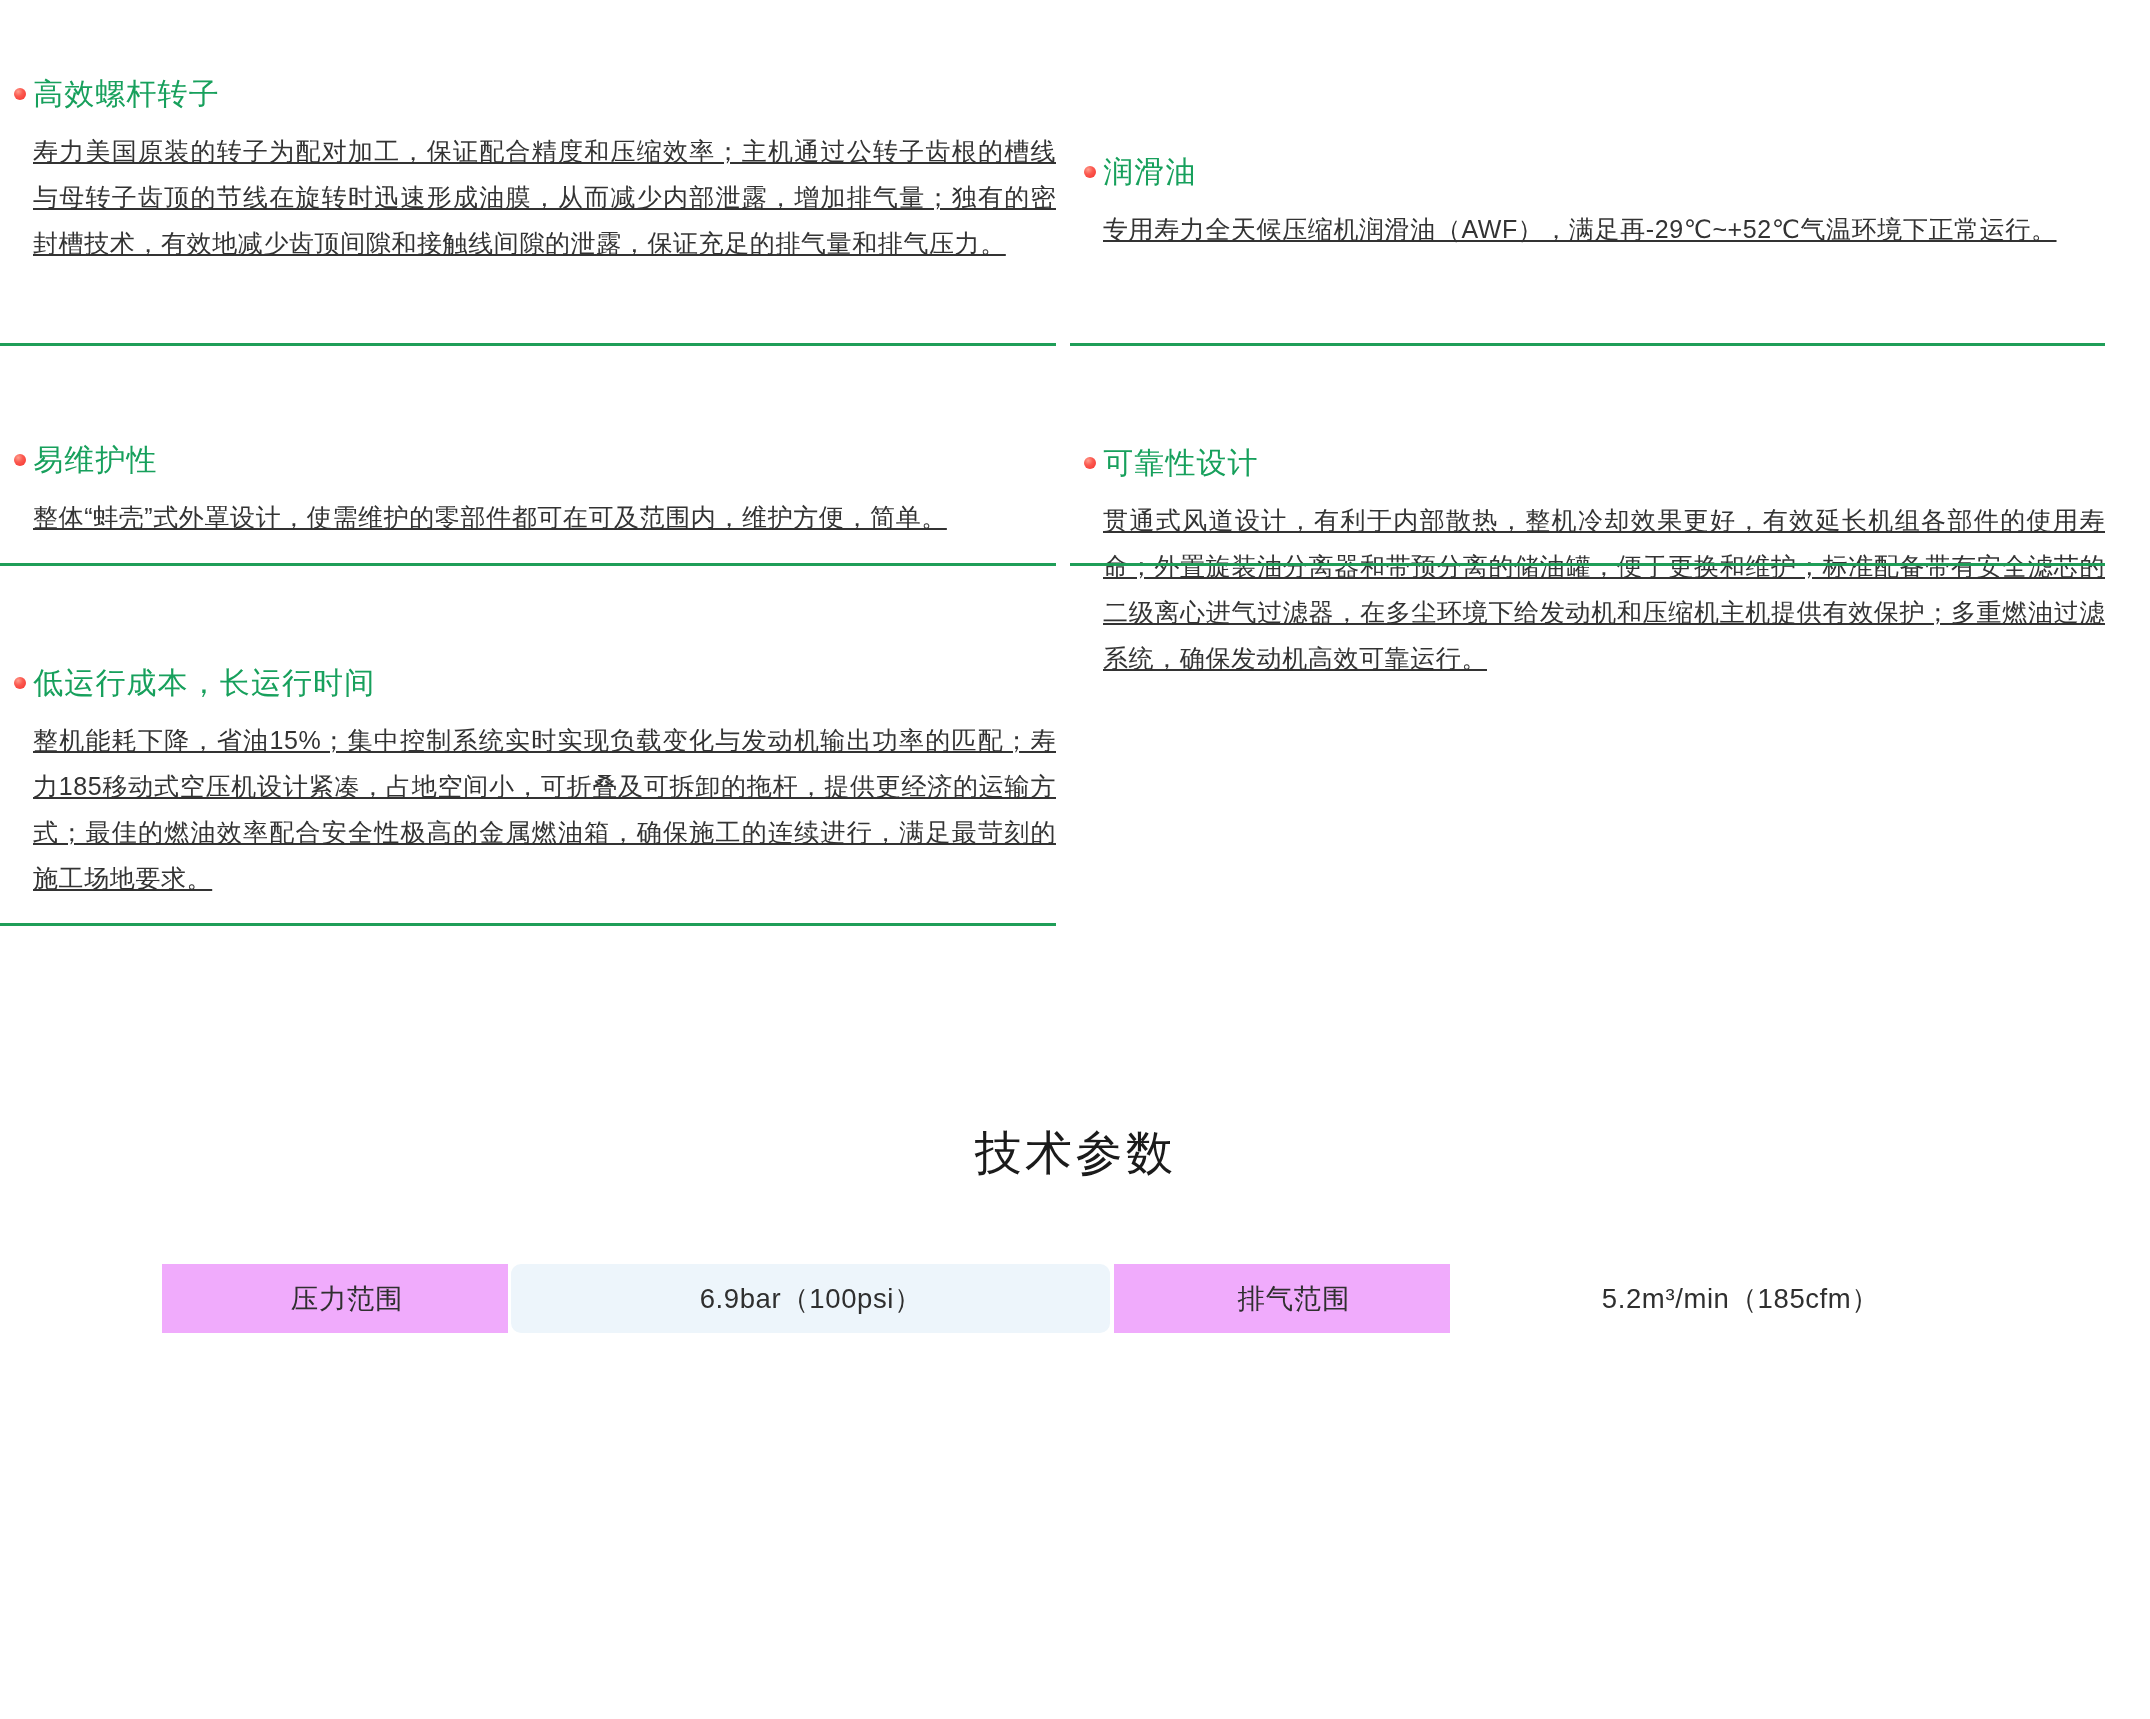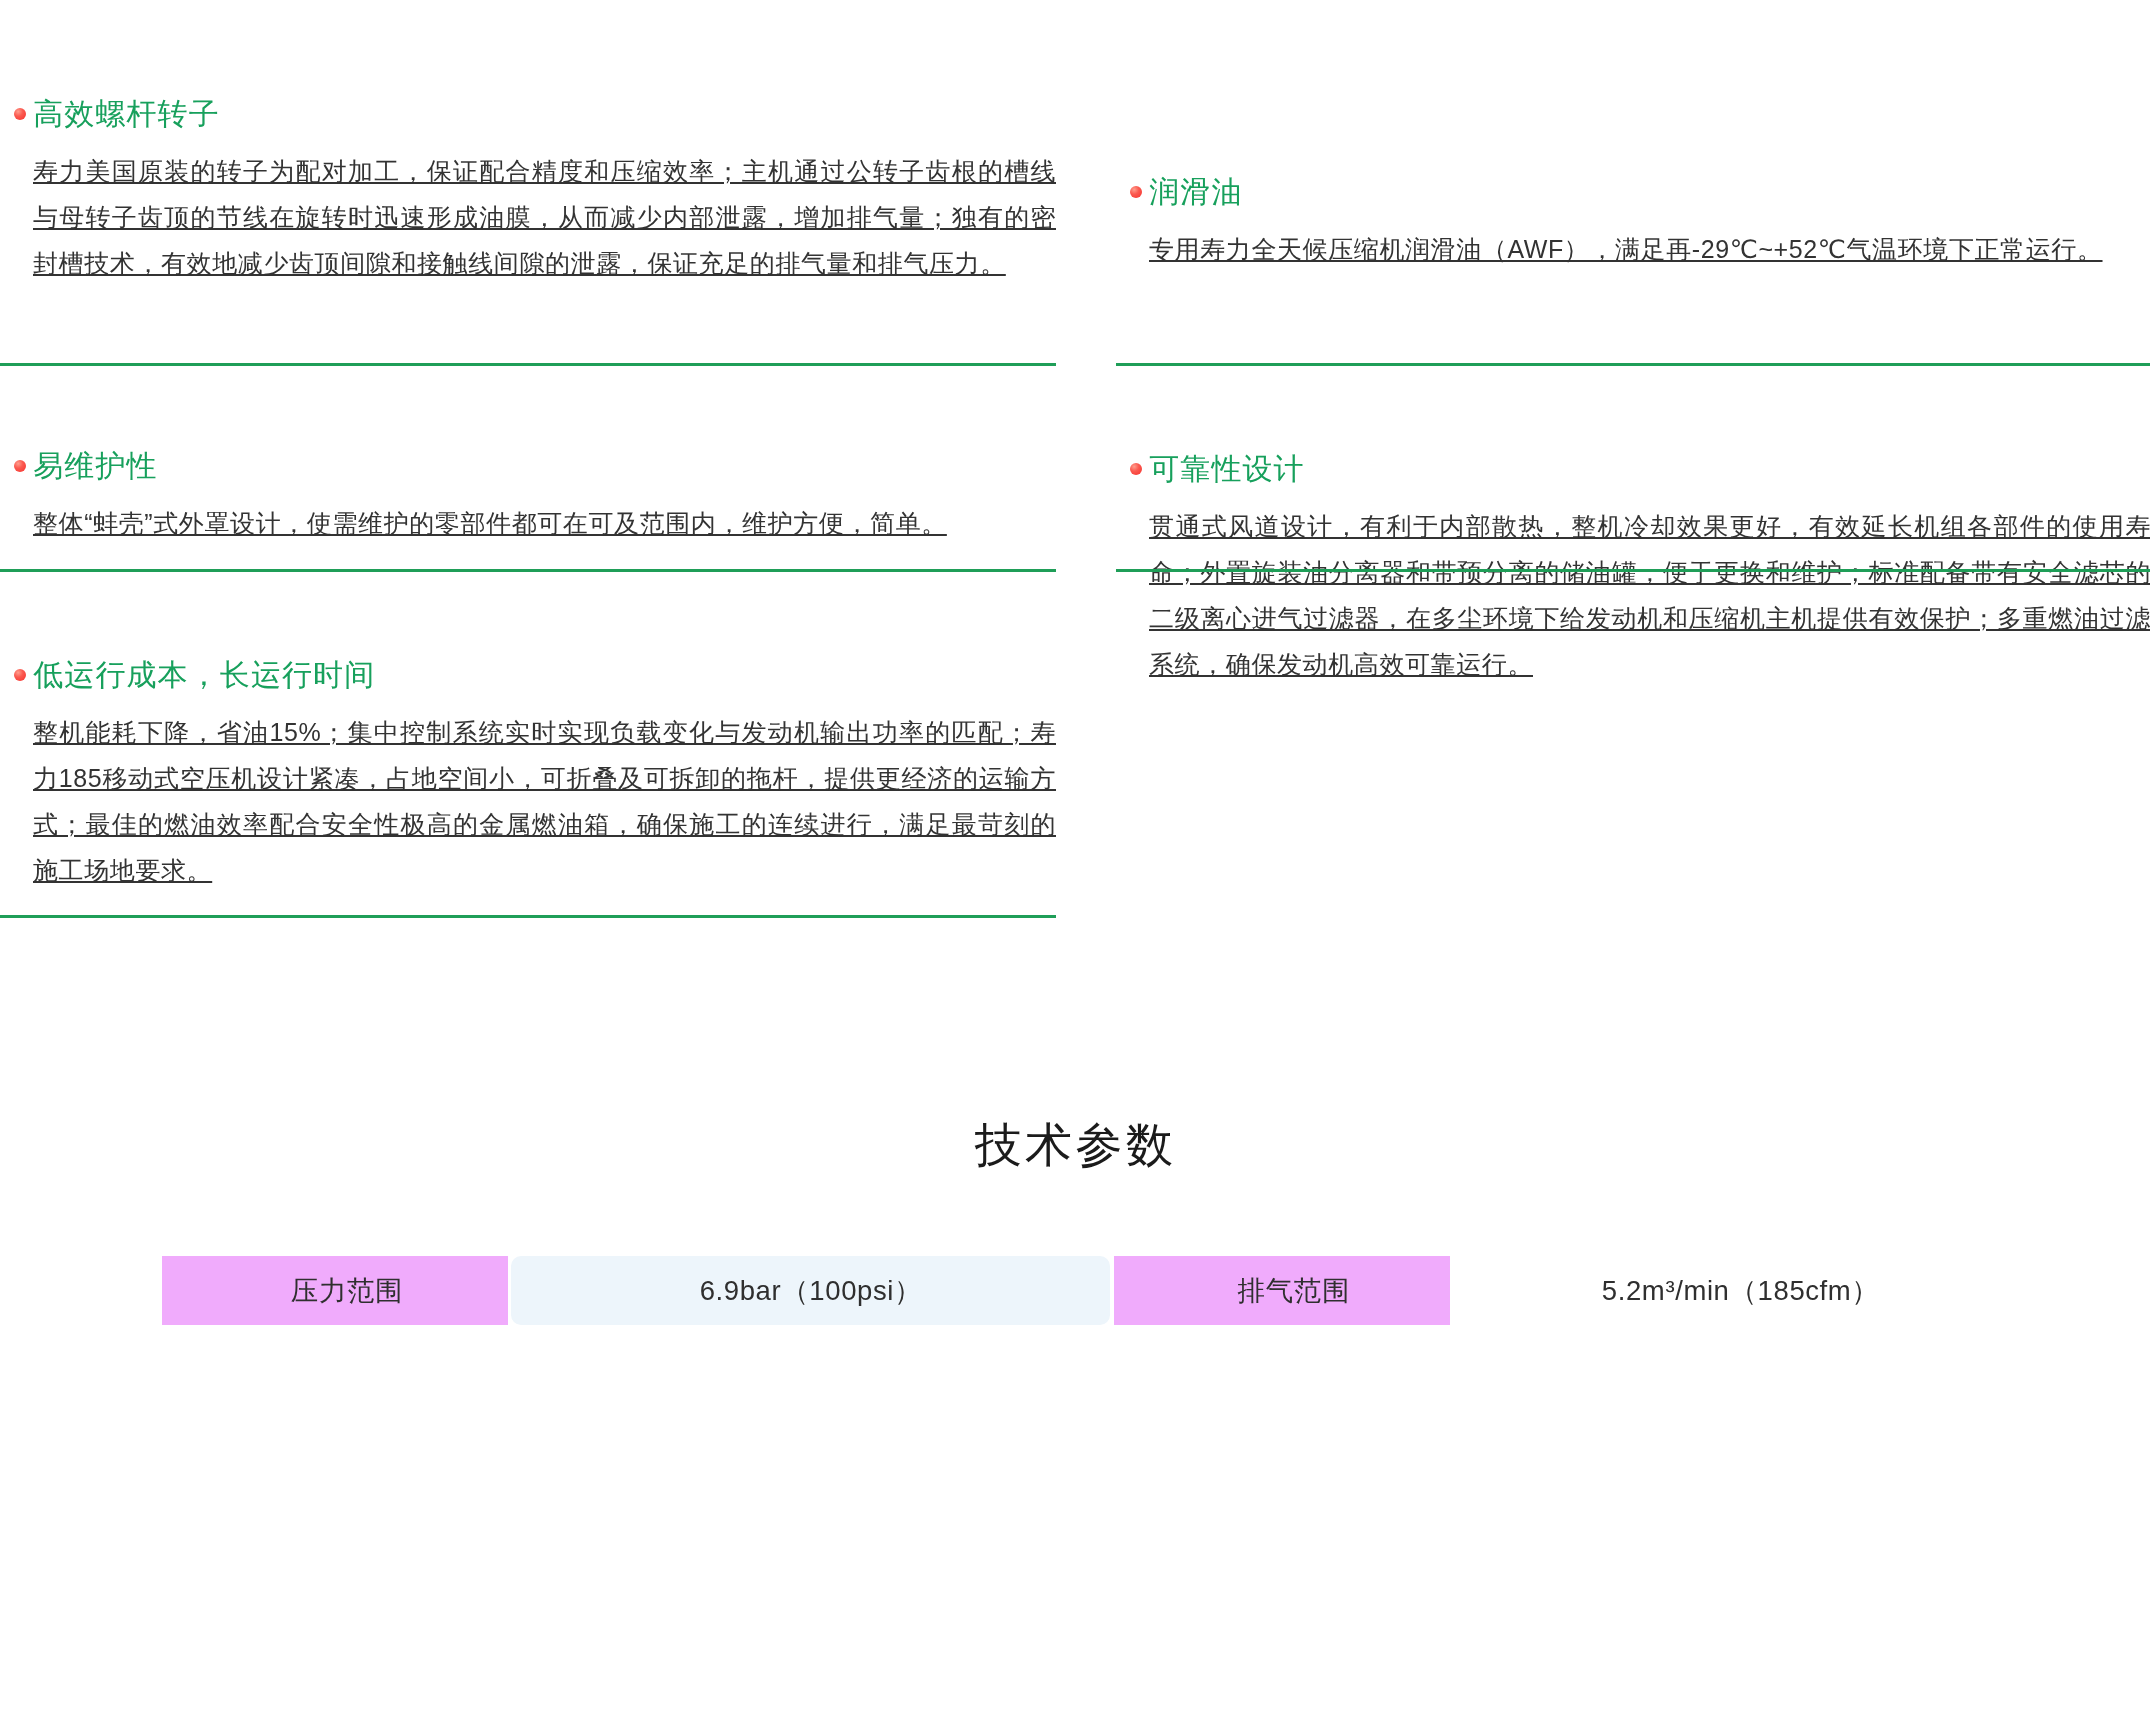--- a/index.html
+++ b/index.html
@@ -24,21 +24,22 @@
   }
   .features-title{margin-top:109px;}
   .specs-title{margin-top:203px;}
 
   
   .features-grid{
     display:grid;
     grid-template-columns:1056px 1035px;
     grid-template-rows:274px 206px 346px;
     column-gap:60px;
-    margin-top:92px;
+    margin-top:72px;
+    gap:14px;
   }
   .feature{position:relative;box-sizing:border-box;}
   .feature.r1{padding-top:3.4px;}
   .feature.r2{padding-top:81px;}
   .feature.r3{padding-top:84px;}
 
   .feature-head{display:flex;align-items:center;}
   .bullet{
     flex:none;
     width:12px;height:12px;border-radius:50%;

